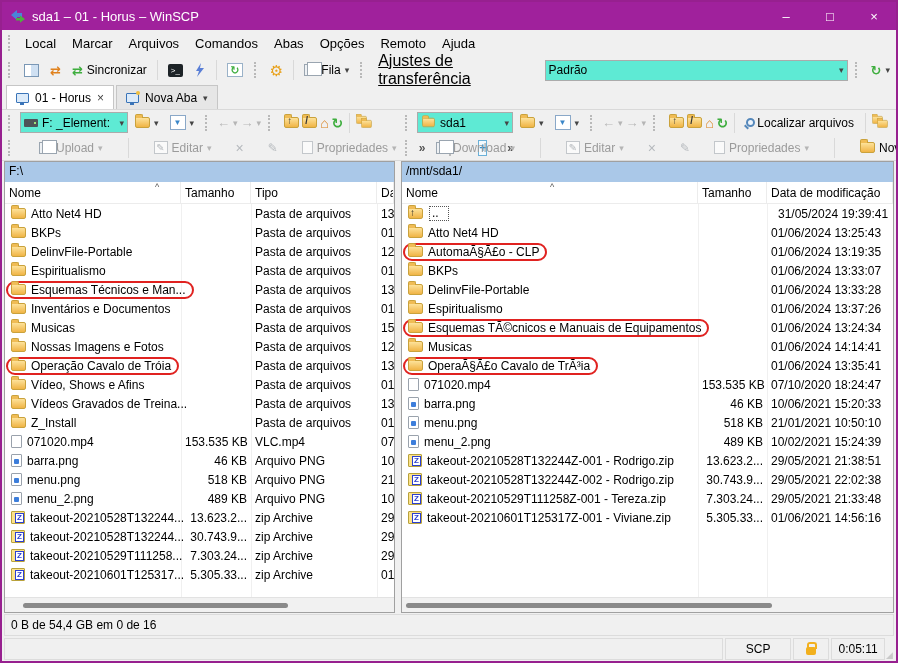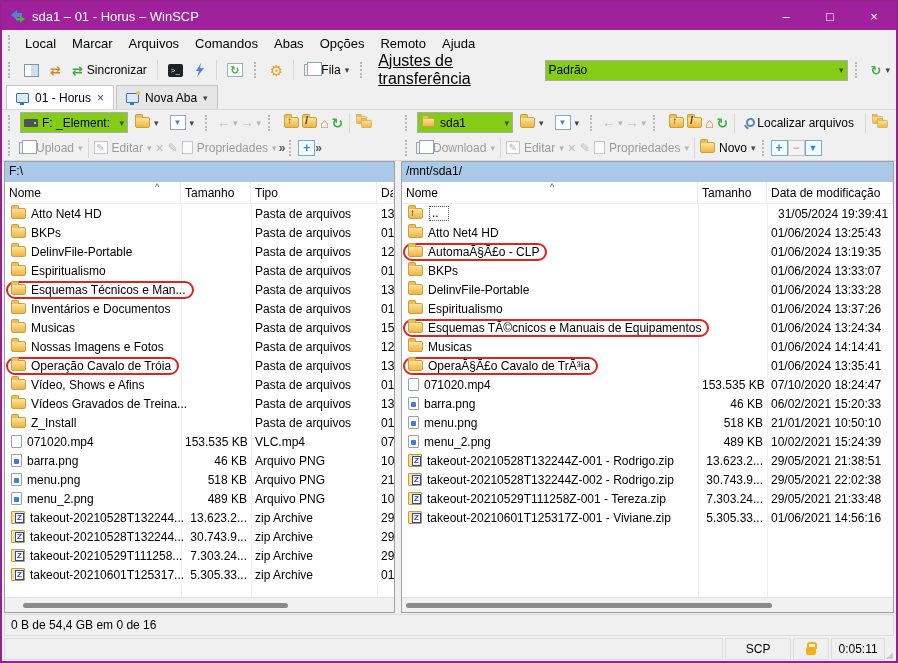--- a/index.html
+++ b/index.html
@@ -27,21 +27,21 @@
   .ic-syncarr { color:#e0821e; font-weight:bold; font-size:13px; line-height:13px; }
   .ic-syncgrn { color:#3fae3f; font-weight:bold; font-size:13px; line-height:13px; }
   .ic-term { width:15px; height:13px; background:#1d2327; color:#fff; font-size:8px; line-height:13px; text-align:center; border-radius:2px; }
   .ic-bolt { width:12px; height:14px; }
   .ic-refbox { width:16px; height:14px; border:1px solid #9ab2c8; color:#3fae3f; font-weight:bold; font-size:11px; line-height:12px; text-align:center; background:#fff; }
   .ic-gear { color:#e8a11b; font-size:15px; line-height:15px; }
   .ic-docs { width:13px; height:12px; border:1px solid #9aa5b0; background:#eef1f4; position:relative; }
   .ic-docs::before { content:''; position:absolute; left:2px; top:-3px; width:13px; height:12px; border:1px solid #9aa5b0; background:#fff; }
   .caret { font-size:9px; color:#444; }
   .caret.dim { color:#b5b5b5; }
-  .combo { display:flex; align-items:center; background:#84cc16; border:1px solid #ababab; height:21px; padding:0 3px; gap:4px; }
+  .combo { display:flex; align-items:center; background:#5eead4; border:1px solid #ababab; height:21px; padding:0 3px; gap:4px; }
   .combo .caret { margin-left:auto; }
   .label { font-size:16px;text-decoration:underline; }
 
   
   .tabbar { height:26px; display:flex; align-items:flex-end; background:#f0f0f0; padding:0 0 0 4px; border-bottom:1px solid #d9d9d9; }
   .tab { display:flex; align-items:center; gap:6px; height:24px; padding:0 9px; font-size:12px; border:1px solid #c6c6c6; border-bottom:none; margin-right:2px; background:#e6e6e6; }
   .tab.active { background:#fff; }
   .mon { width:13px; height:10px; border:1px solid #3a74b8; background:#dcebfa; border-radius:1px; position:relative; flex:none; }
   .mon::after { content:''; position:absolute; left:3px; bottom:-3px; width:4px; height:2px; background:#3a74b8; }
   .mon.new::before { content:''; position:absolute; right:-2px; top:-3px; width:4px; height:4px; background:#f0c040; border-radius:50%; }
@@ -67,21 +67,21 @@
   .twofold { position:relative; width:18px; height:14px; flex:none; }
   .twofold .fi { position:absolute; transform:scale(.72); transform-origin:top left; }
   .twofold .fi:first-child { left:0; top:0; }
   .twofold .fi:last-child { left:5px; top:4px; }
   .findbtn { display:flex; align-items:center; gap:2px; padding:2px 5px; }
   .mag { width:9px; height:9px; border:2px solid #5588bb; border-radius:50%; position:relative; flex:none; background:#eef4fb; }
   .mag::after { content:''; position:absolute; left:-4px; top:6px; width:5px; height:2px; background:#5588bb; transform:rotate(45deg); }
 
   
   .cmdbar { height:26px; display:flex; align-items:center; background:#f0f0f0; border-bottom:1px solid #d9d9d9; }
-  .cmdhalf { display:flex; align-items:center; gap:0; padding:0 2px; }
+  .cmdhalf { display:flex; align-items:center; gap:20px; padding:0 2px; }
   .cmdhalf.left { width:397px; flex:none; }
   .cmdhalf.right { flex:1; }
   .cmd { display:flex; align-items:center; gap:4px; font-size:12px; color:#9b9b9b; padding:1px 2px; }
   .cmd.en { color:#000; }
   .gray { color:#b5b9bd; }
   .ic-editbox { width:14px; height:13px; border:1px solid #c3c7cb; color:#b5b9bd; font-size:10px; line-height:12px; text-align:center; background:#fafafa; }
   .ic-propdoc { width:11px; height:13px; border:1px solid #c3c7cb; background:#fafafa; }
   .btn-sq { width:17px; height:16px; border:1px solid #6ab0d8; color:#2a8fd0; font-weight:bold; font-size:12px;
             display:flex; align-items:center; justify-content:center; background:#f4fafd; }
   .btn-sq.dis { border-color:#c6c6c6; color:#b5b5b5; background:#f4f4f4; }
@@ -668,21 +668,21 @@
             </span>
             <span class="cell c-size" style="width: 69px;">153.535 KB</span>
             <span class="cell c-date" style="flex: 1 1 0%;">07/10/2020 18:24:47</span>
           </div>
           <div class="frow">
             <span class="cell c-name" style="width: 296px;">
               <span class="fi row-icon fi-image"></span>
               <span class="fname">barra.png</span>
             </span>
             <span class="cell c-size" style="width: 69px;">46 KB</span>
-            <span class="cell c-date" style="flex: 1 1 0%;">06/02/2021 15:20:33</span>
+            <span class="cell c-date" style="flex: 1 1 0%;">10/06/2021 15:20:33</span>
           </div>
           <div class="frow">
             <span class="cell c-name" style="width: 296px;">
               <span class="fi row-icon fi-image"></span>
               <span class="fname">menu.png</span>
             </span>
             <span class="cell c-size" style="width: 69px;">518 KB</span>
             <span class="cell c-date" style="flex: 1 1 0%;">21/01/2021 10:50:10</span>
           </div>
           <div class="frow">

